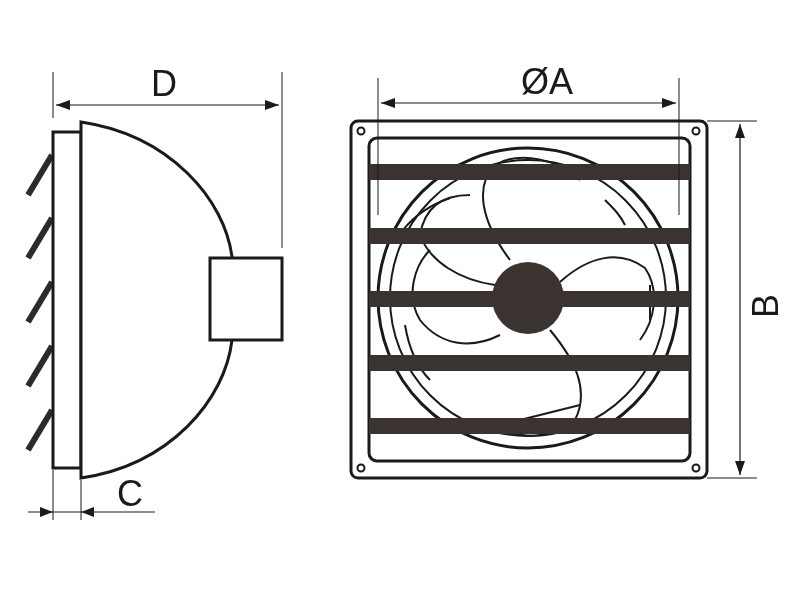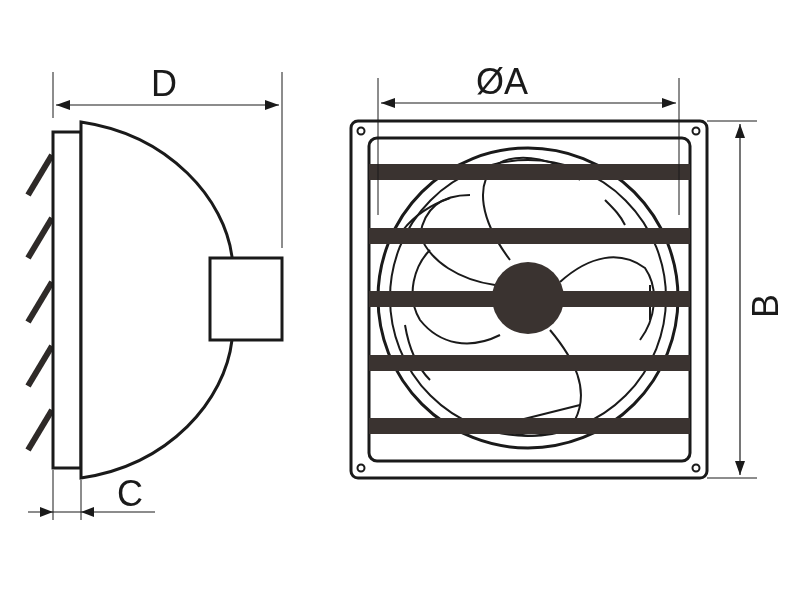--- a/index.html
+++ b/index.html
@@ -90,14 +90,14 @@
     <line x1="707" y1="121" x2="757" y2="121" stroke-width="1"></line>
     <line x1="707" y1="478" x2="757" y2="478" stroke-width="1"></line>
     <line x1="740" y1="124" x2="740" y2="475" stroke-width="1.2"></line>
     <polygon points="740,124 735,138 745,138" fill="#1a1a1a" stroke="none"></polygon>
     <polygon points="740,475 735,461 745,461" fill="#1a1a1a" stroke="none"></polygon>
   </g>
 </svg>
 
 <div class="lbl" style="left:151px; top:66px;">D</div>
 <div class="lbl" style="left:117px; top:476px;">C</div>
-<div class="lbl" style="left:476px; top:64px;">ØA</div>
+<div class="lbl" style="left:521px; top:64px;">ØA</div>
 <div class="lbl" style="left:748px; top:280px; transform:rotate(-90deg); transform-origin:left top; top:318px;">B</div>
 
 </body></html>

